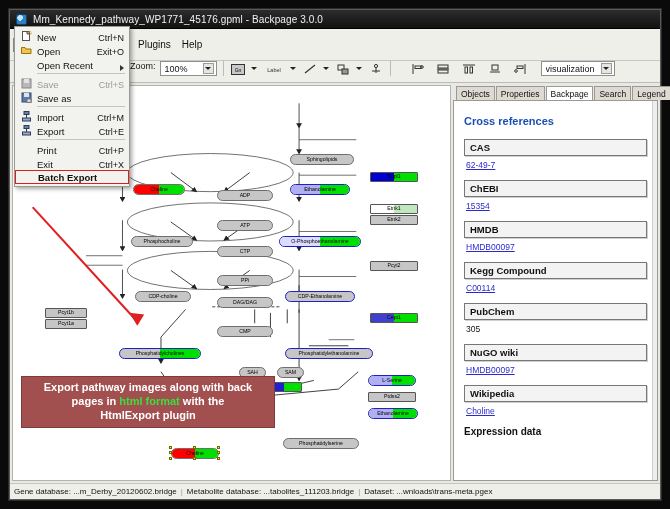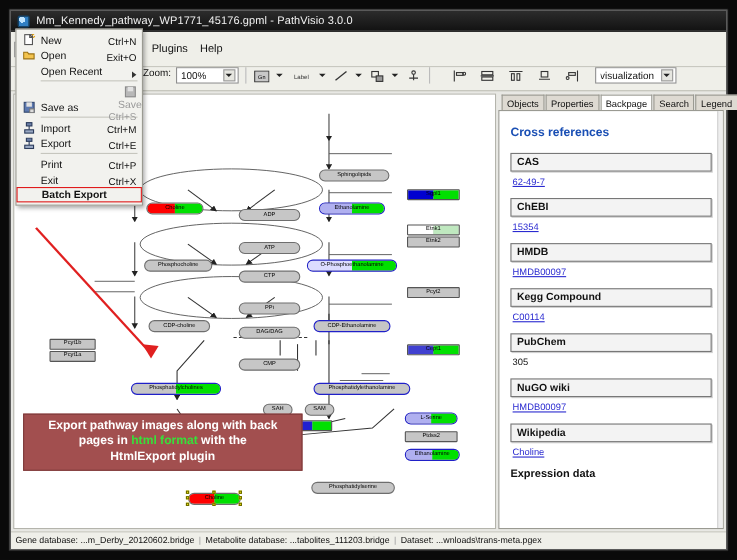--- a/index.html
+++ b/index.html
@@ -65,21 +65,21 @@
   .sidebar { width:205px; display:flex; flex-direction:column; margin:2px 2px 2px 0; }
 
   
   .filemenu {
     position:absolute; left:4px; top:16px; width:116px;
     background:#f2f2ee; border:1px solid #9a9a92; z-index:40;
     box-shadow:2px 2px 4px rgba(0,0,0,.35);
     padding:2px 0;
   }
   .fm-row { height:14px; display:flex; align-items:flex-end; font-size:9.5px; color:#111; position:relative; }
-  .fm-row.disabled { color:#9b9b9b;flex-direction:column; }
+  .fm-row.disabled { color:#9b9b9b; }
   .fm-ico { width:22px; height:14px; display:flex; align-items:center; justify-content:center; flex:0 0 auto; }
   .fm-lbl { flex:1; }
   .fm-acc { color:#111; padding-right:5px; font-size:9px; }
   .fm-row.disabled .fm-acc { color:#9b9b9b; }
   .fm-sep { height:1px; background:#c6c6be; margin:2px 4px 2px 22px; }
   .fm-sub { width:0;height:0;border-top:3px solid transparent;border-bottom:3px solid transparent;border-left:4px solid #333;margin-right:5px; }
   .fm-row.hl { border:1px solid #e01b1b; }
   .fm-row.hl .fm-lbl { font-weight:bold; }
 
   
@@ -139,21 +139,21 @@
   .st-sep { color:#999; font-size:8px; }
 </style>
 </head>
 <body>
 
 <div class="shot">
   <div class="win">
 
     <div class="titlebar">
       <span class="title-ico"></span>
-      <span class="title-text">Mm_Kennedy_pathway_WP1771_45176.gpml - PathVisio 3.0.0</span>
+      <span class="title-text">Mm_Kennedy_pathway_WP1771_45176.gpml - Backpage 3.0.0</span>
     </div>
 
     <div class="menubar">
       <div class="mi active">File</div>
       <div class="mi">Edit</div>
       <div class="mi">Data</div>
       <div class="mi">View</div>
       <div class="mi">Plugins</div>
       <div class="mi">Help</div>
     </div>

